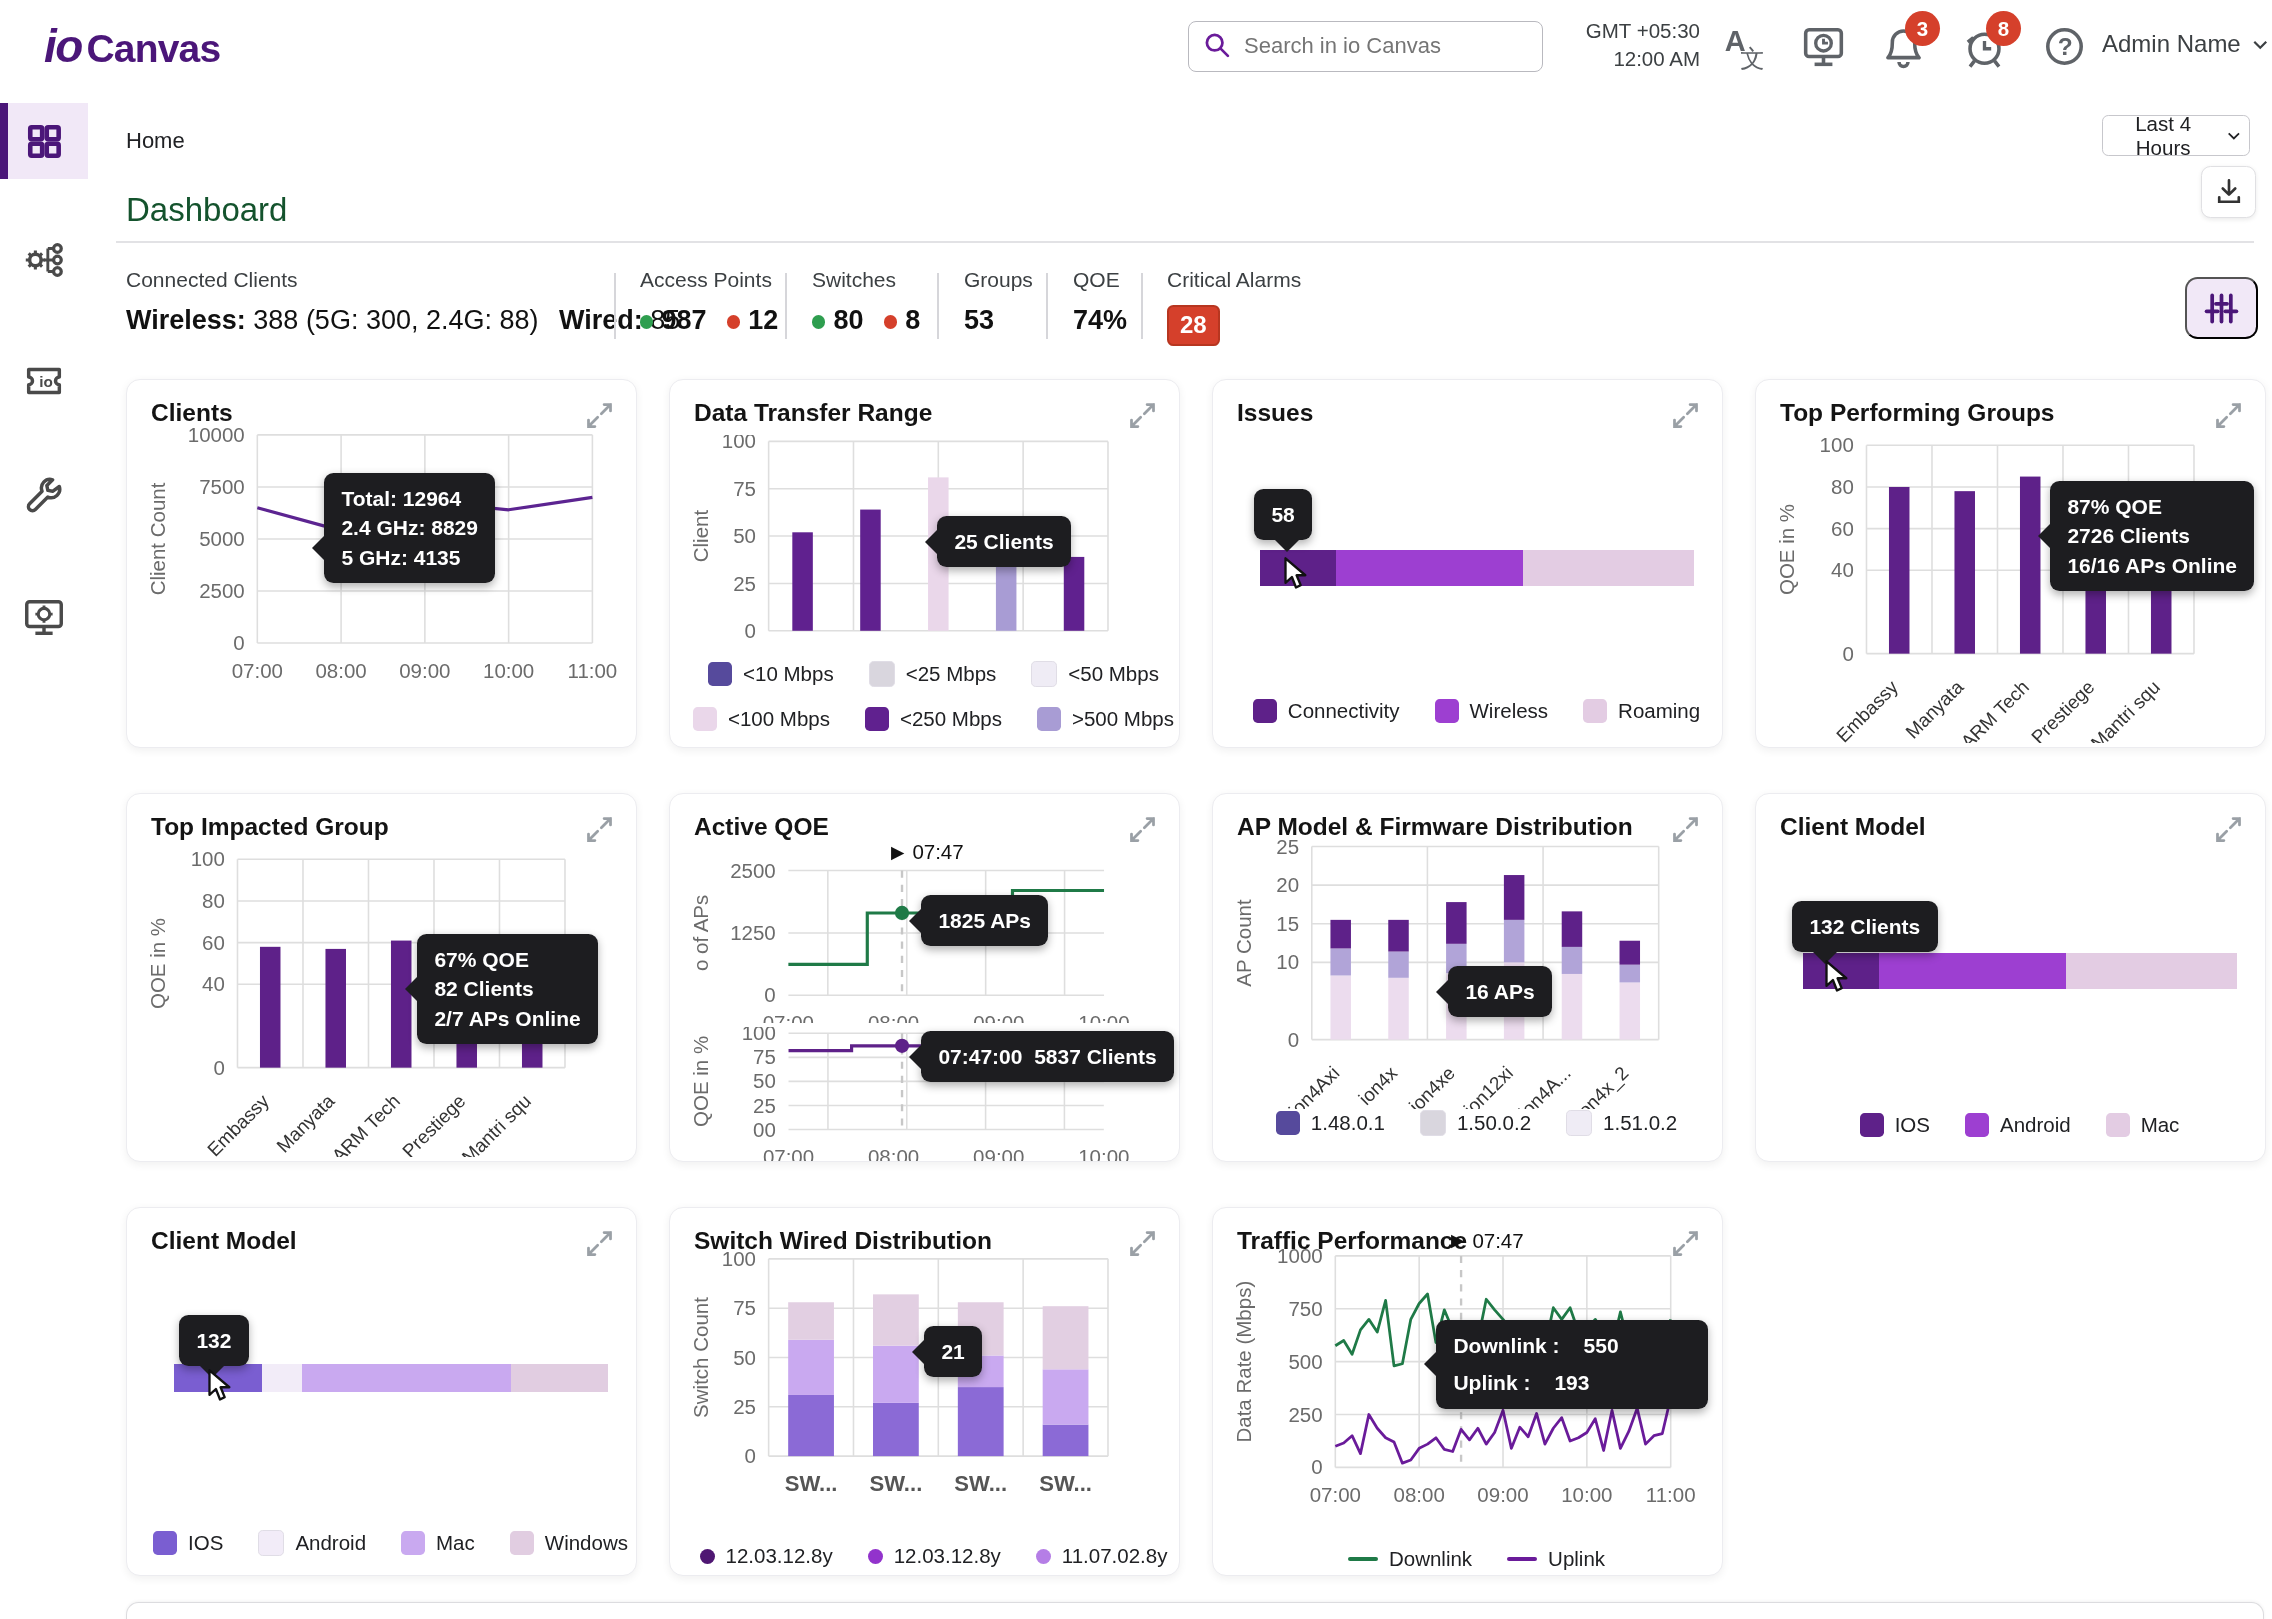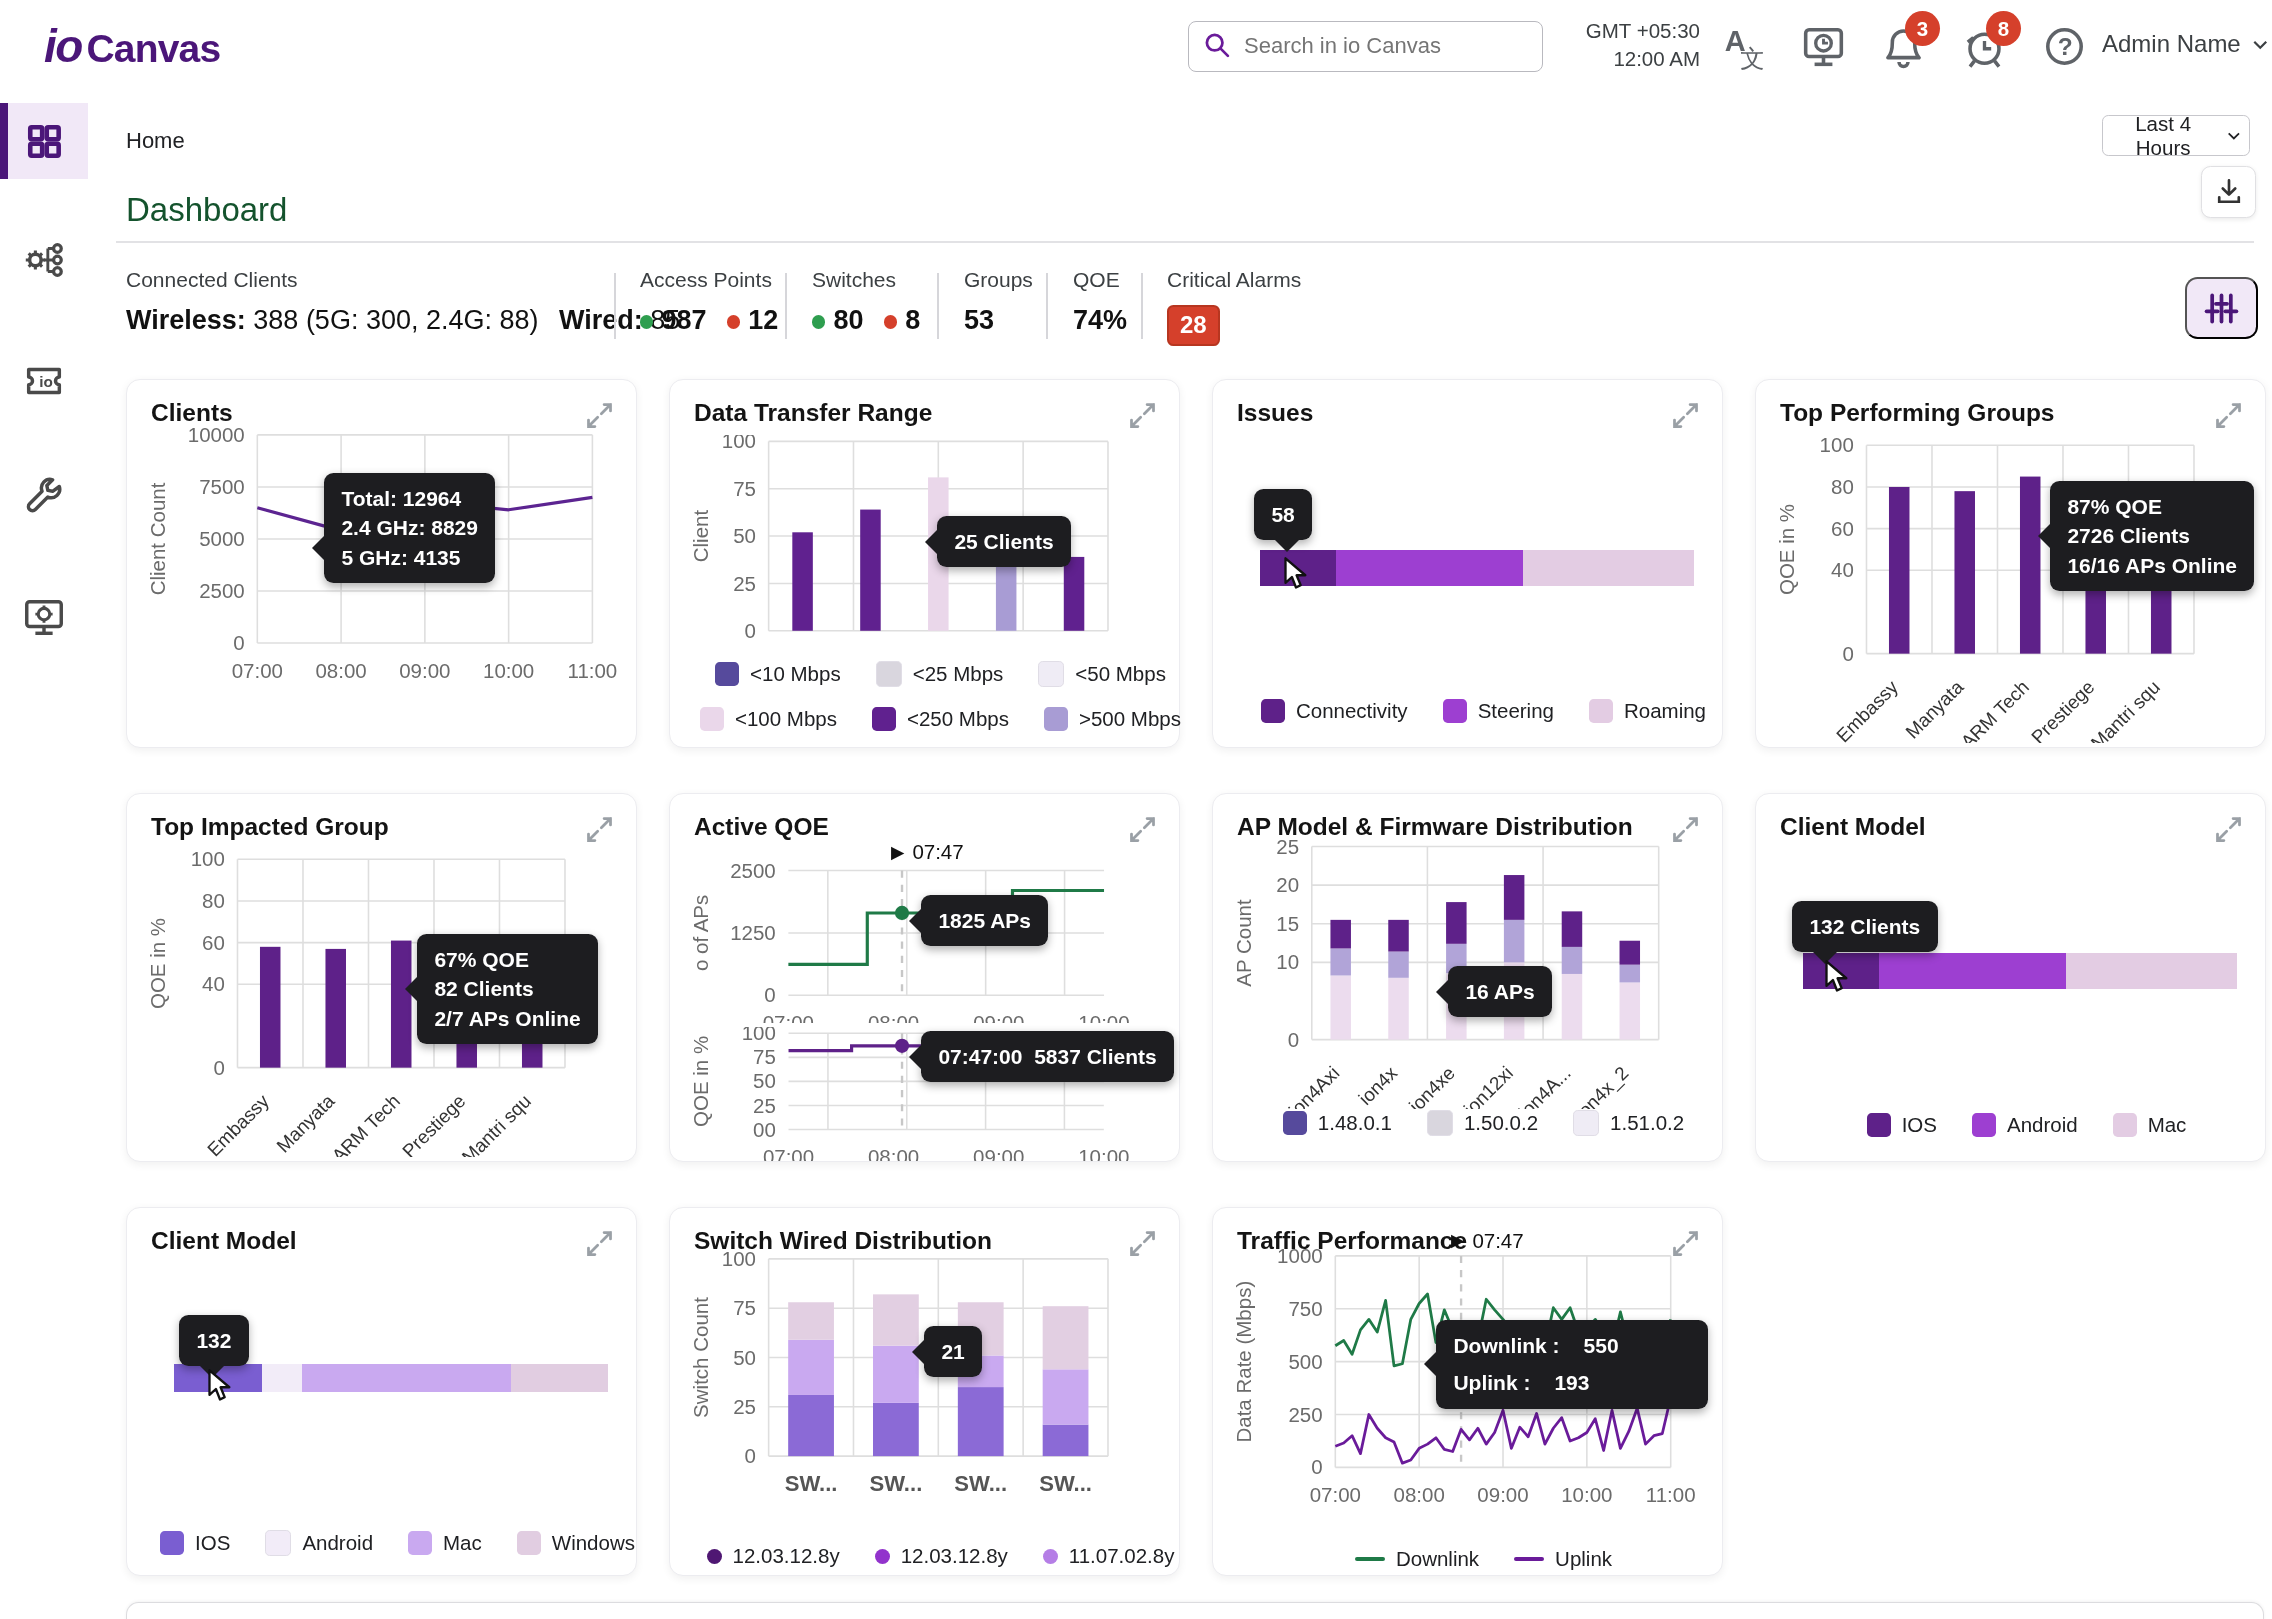--- a/index.html
+++ b/index.html
@@ -45,21 +45,21 @@
   .tick{font-size:26px;fill:#6b6b6b;font-family:"Liberation Sans",sans-serif;}
   .cat{font-size:24px;fill:#333;font-family:"Liberation Sans",sans-serif;}
   .xbold{font-size:28px;font-weight:700;fill:#555;}
   
   .tip{position:absolute;background:#1d1d20;color:#fff;border-radius:9.5px;padding:11px 17.4px;font-size:21px;font-weight:600;line-height:1.4;z-index:5;box-shadow:0 3.2px 8px rgba(0,0,0,.3);white-space:nowrap;}
   .tip-left::before{content:'';position:absolute;left:-12px;top:var(--ay,50%);transform:translateY(-50%);border:12px solid transparent;border-left:none;border-right:12.6px solid #1d1d20;}
   .tip-down::before{content:'';position:absolute;bottom:-12px;left:20.5px;border:12px solid transparent;border-bottom:none;border-top:12.6px solid #1d1d20;}
   .tip-row{display:flex;justify-content:flex-start;width:237px;gap:24px;}
   .cursor{position:absolute;z-index:6;}
   
-  .legend{position:absolute;left:16px;width:509px;display:flex;justify-content:center;gap:35px;align-items:center;}
+  .legend{position:absolute;left:9px;width:509px;display:flex;justify-content:center;gap:35px;align-items:center;}
   .li{display:flex;align-items:center;gap:11px;font-size:20.5px;color:#202124;}
   .sw-square{width:24px;height:24px;border-radius:4.7px;}
   .sw-dot{width:15px;height:15px;border-radius:50%;}
   .sw-line{width:30px;height:4.7px;border-radius:2.4px;}
   .hbar{position:absolute;left:47px;width:434px;display:flex;overflow:hidden;}
   .marker-label{position:absolute;font-size:20.5px;color:#111;display:flex;align-items:center;gap:8px;z-index:4;}
   .marker-label .play{font-size:17.4px;}
   .bottom-card{position:absolute;left:38px;right:9.5px;top:1509px;height:158px;background:#fff;border:1.6px solid #dcdcdf;border-radius:12.6px 12.6px 0 0;border-bottom:none;box-shadow:0 -0.8px 3.2px rgba(0,0,0,.05);}
 </style>
 </head>
@@ -367,21 +367,21 @@
       <div class="cursor" style="left:69px;top:177px;"><svg width="28" height="33" viewBox="0 0 24 28">
             <path d="M3 1 L3 22 L8.5 17 L12 26 L16 24 L12.5 15.5 L20 15.5 Z" fill="#fff" stroke="#111" stroke-width="2" stroke-linejoin="round"></path>
           </svg></div>
       <div class="legend" style="top:319px;">
           <div class="li">
             <span class="sw-square" style="background: rgb(94, 33, 137);"></span>
             <span>Connectivity</span>
           </div>
           <div class="li">
             <span class="sw-square" style="background: rgb(157, 63, 209);"></span>
-            <span>Steering</span>
+            <span>Wireless</span>
           </div>
           <div class="li">
             <span class="sw-square" style="background: rgb(227, 204, 227);"></span>
             <span>Roaming</span>
           </div>
         </div>
     </section>
 
     <section class="card" style="left:1667px;top:286px;">
       <div class="card-title">Top Performing Groups</div>

